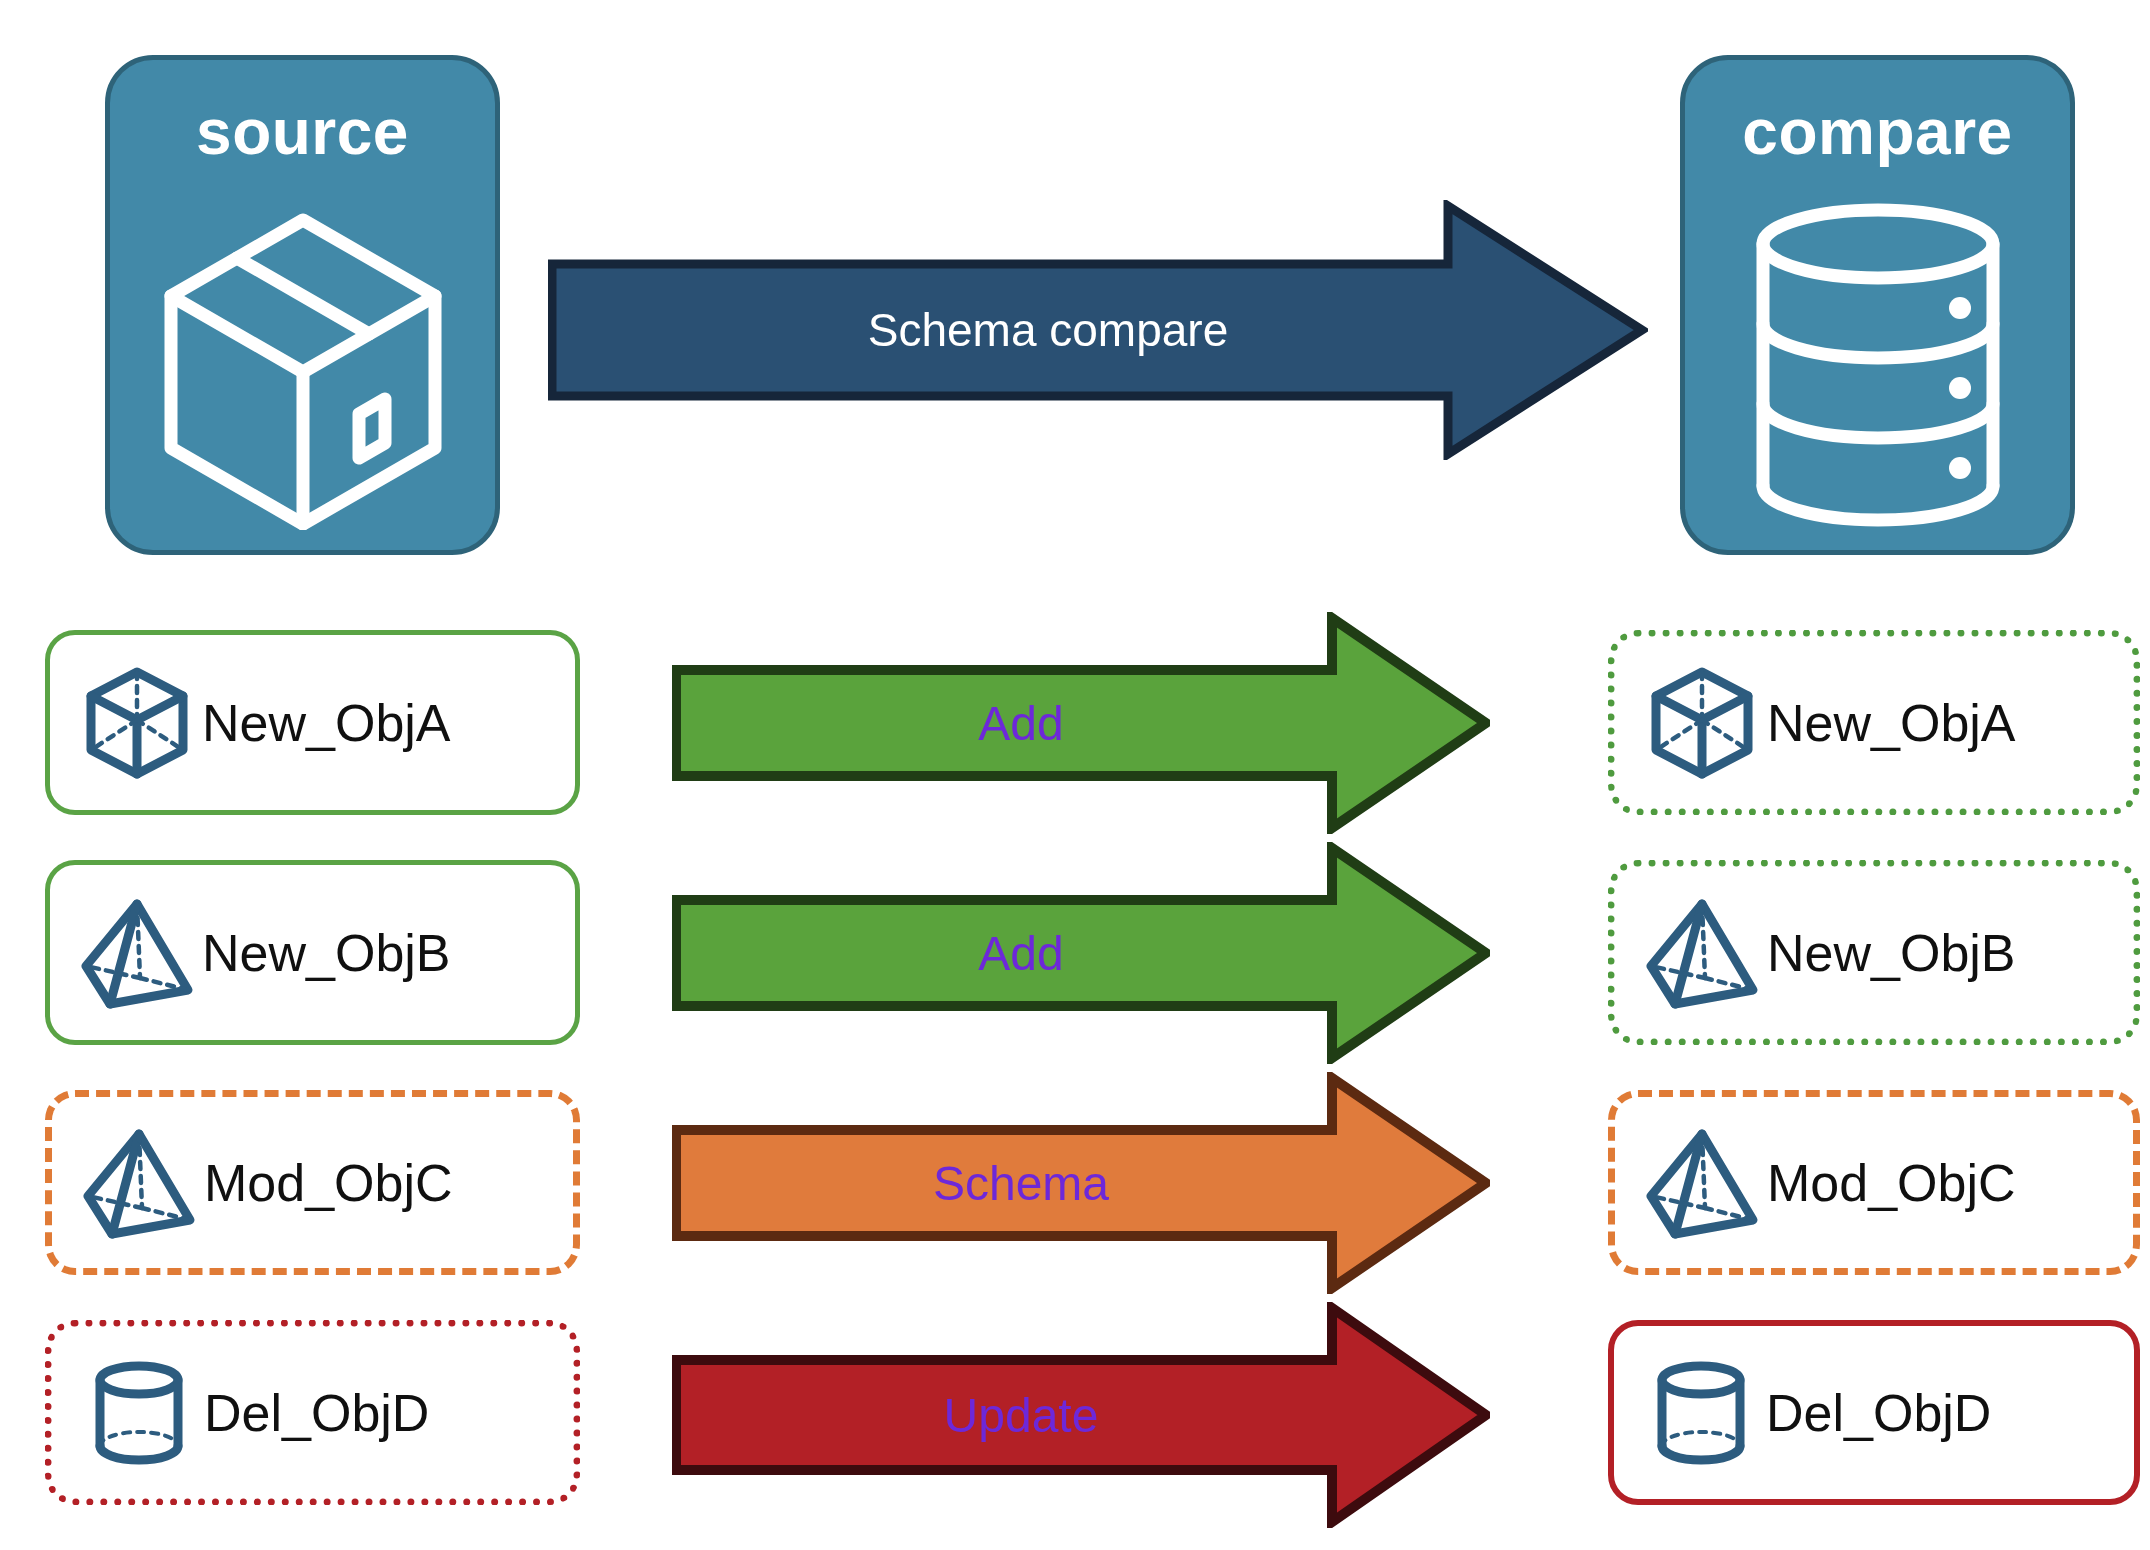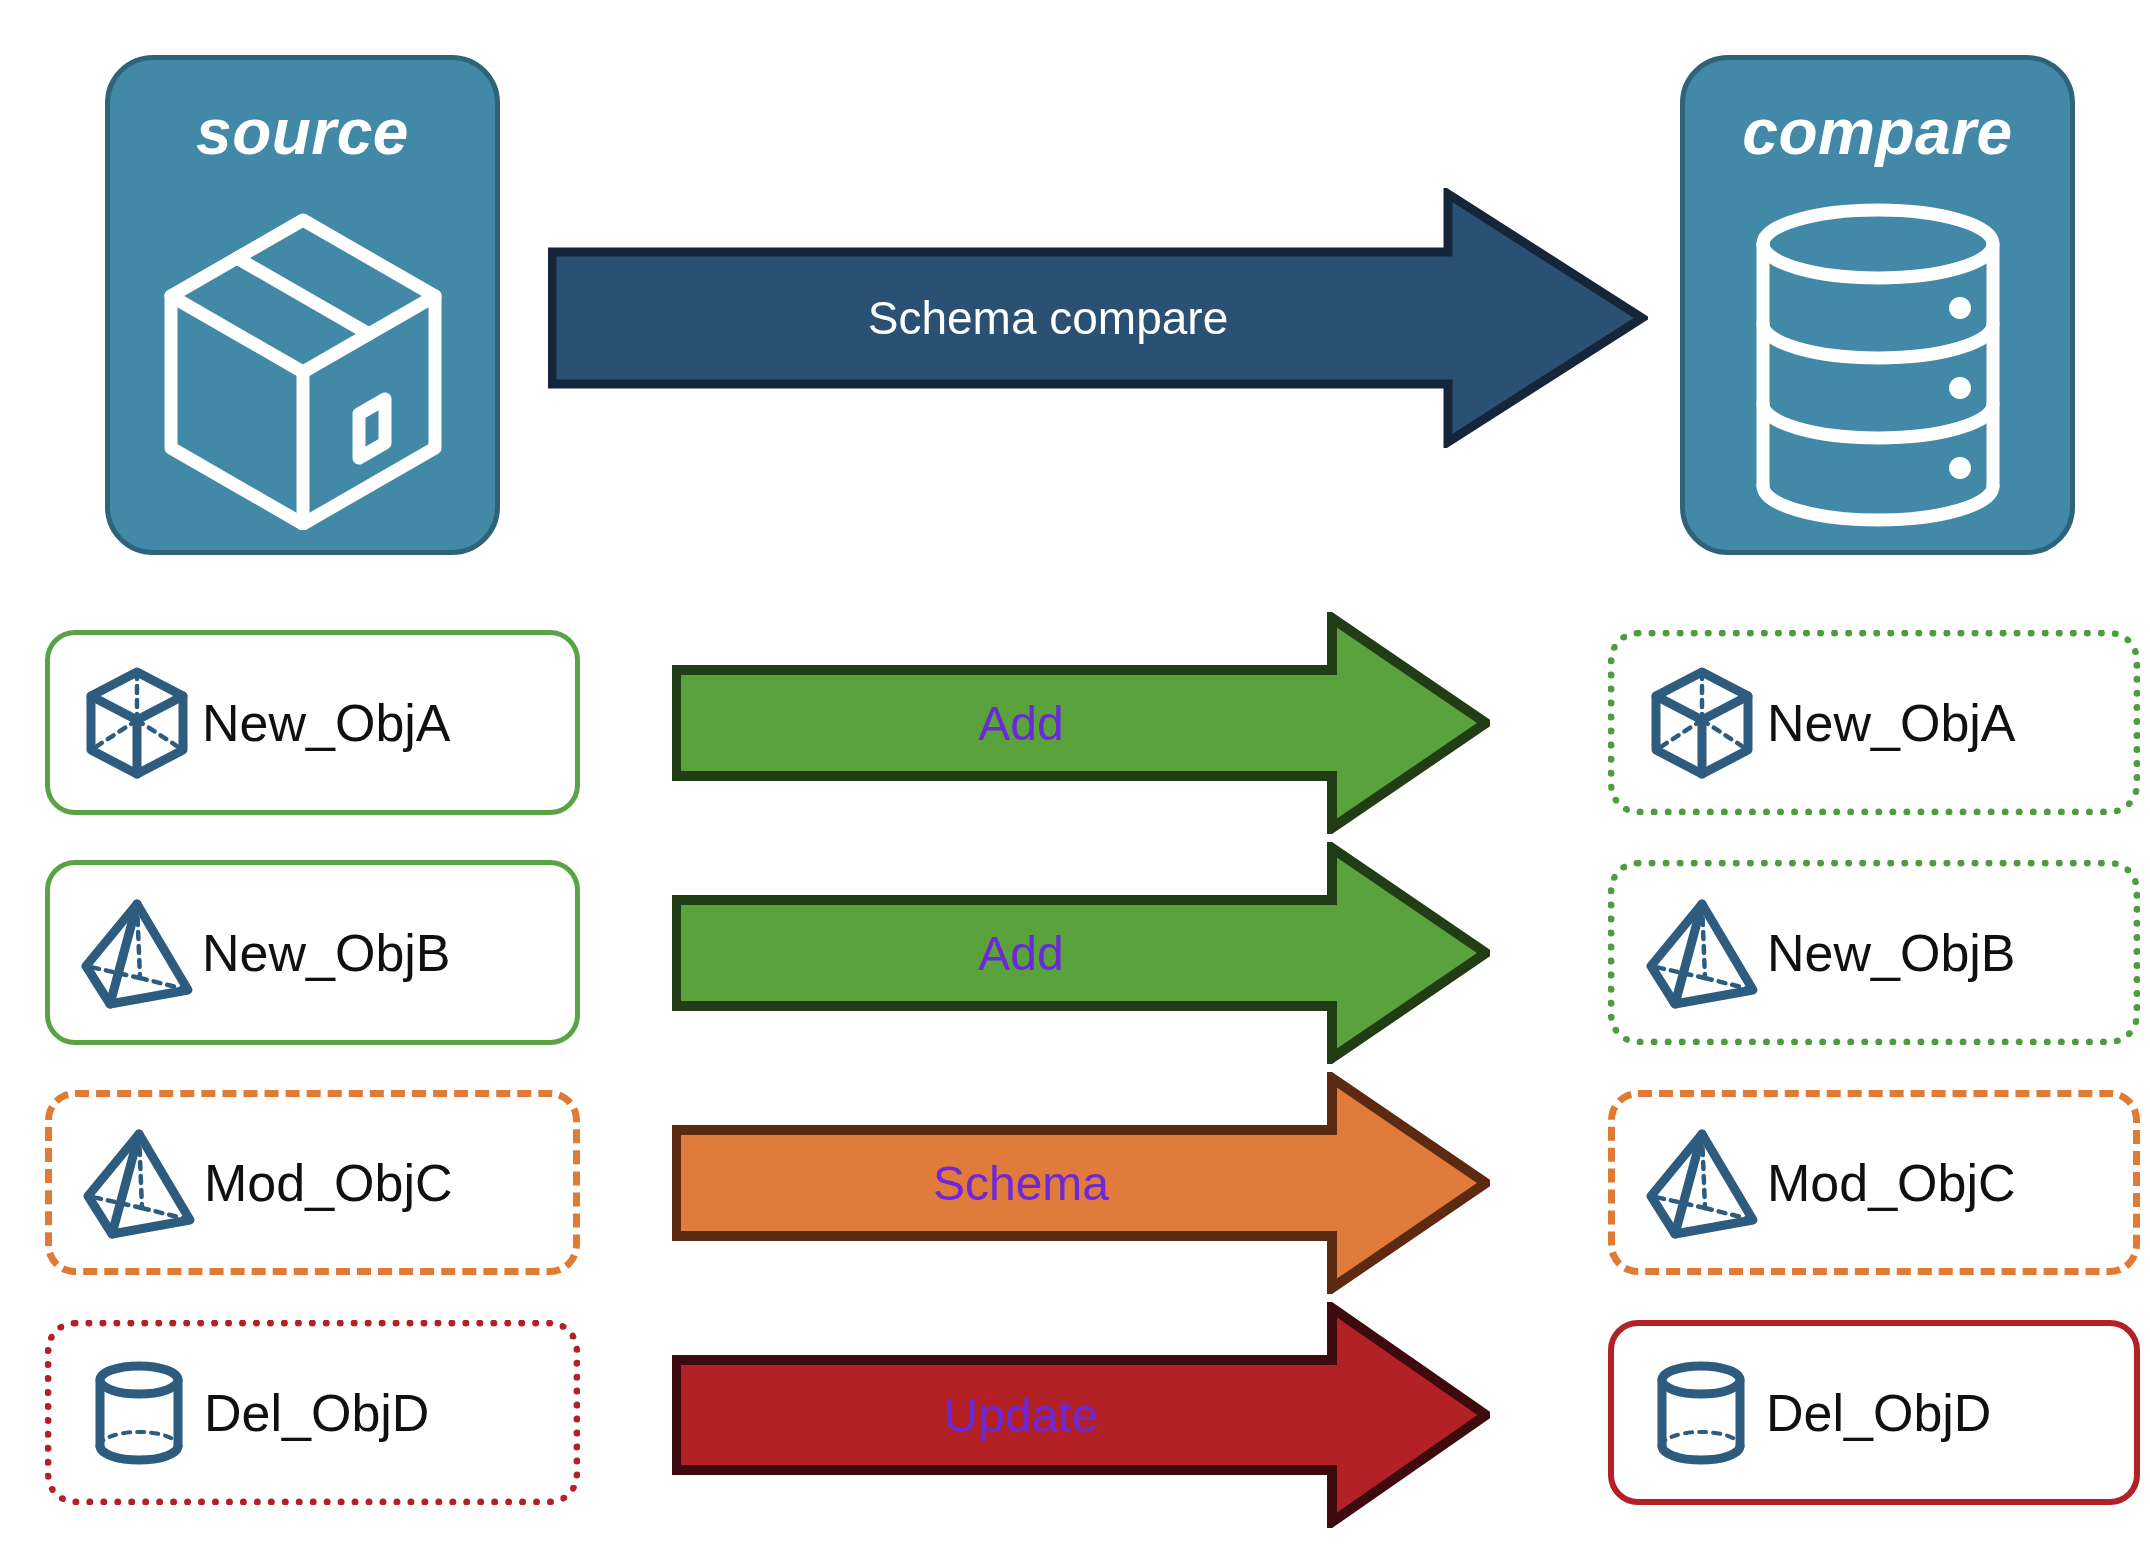--- a/index.html
+++ b/index.html
@@ -15,29 +15,28 @@
     box-sizing:border-box;
   }
   .endpoint-title{
     position:absolute;left:0;right:0;top:40px;
     text-align:center;
     color:#ffffff;
     font-size:64px;
     font-weight:bold;
     letter-spacing:0.5px;
     line-height:1;
-    font-style:italic;
   }
   .endpoint-art{position:absolute;left:0;right:0;top:140px;display:flex;justify-content:center;}
 
   #source-card{left:105px;top:55px;width:395px;height:500px;}
   #target-card{left:1680px;top:55px;width:395px;height:500px;}
 
   
-  #schema-arrow{position:absolute;left:548px;top:188px;width:1100px;height:260px;}
+  #schema-arrow{position:absolute;left:548px;top:200px;width:1100px;height:260px;}
   #schema-arrow .label{
     position:absolute;left:60px;top:0;width:880px;height:260px;
     display:flex;align-items:center;justify-content:center;
     color:#ffffff;font-size:46px;
   }
 
   
   .obj-card{
     position:absolute;
     box-sizing:border-box;

